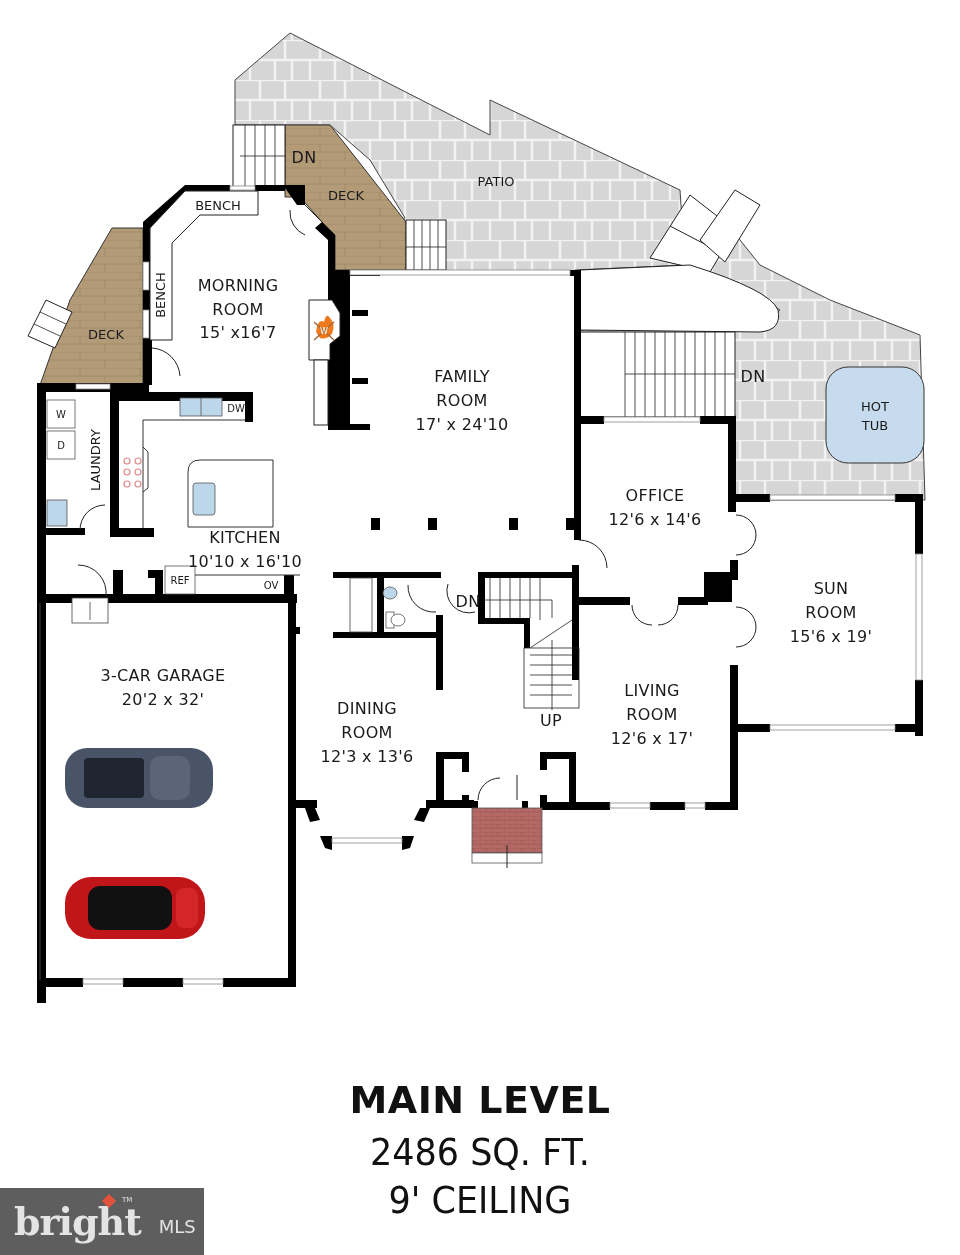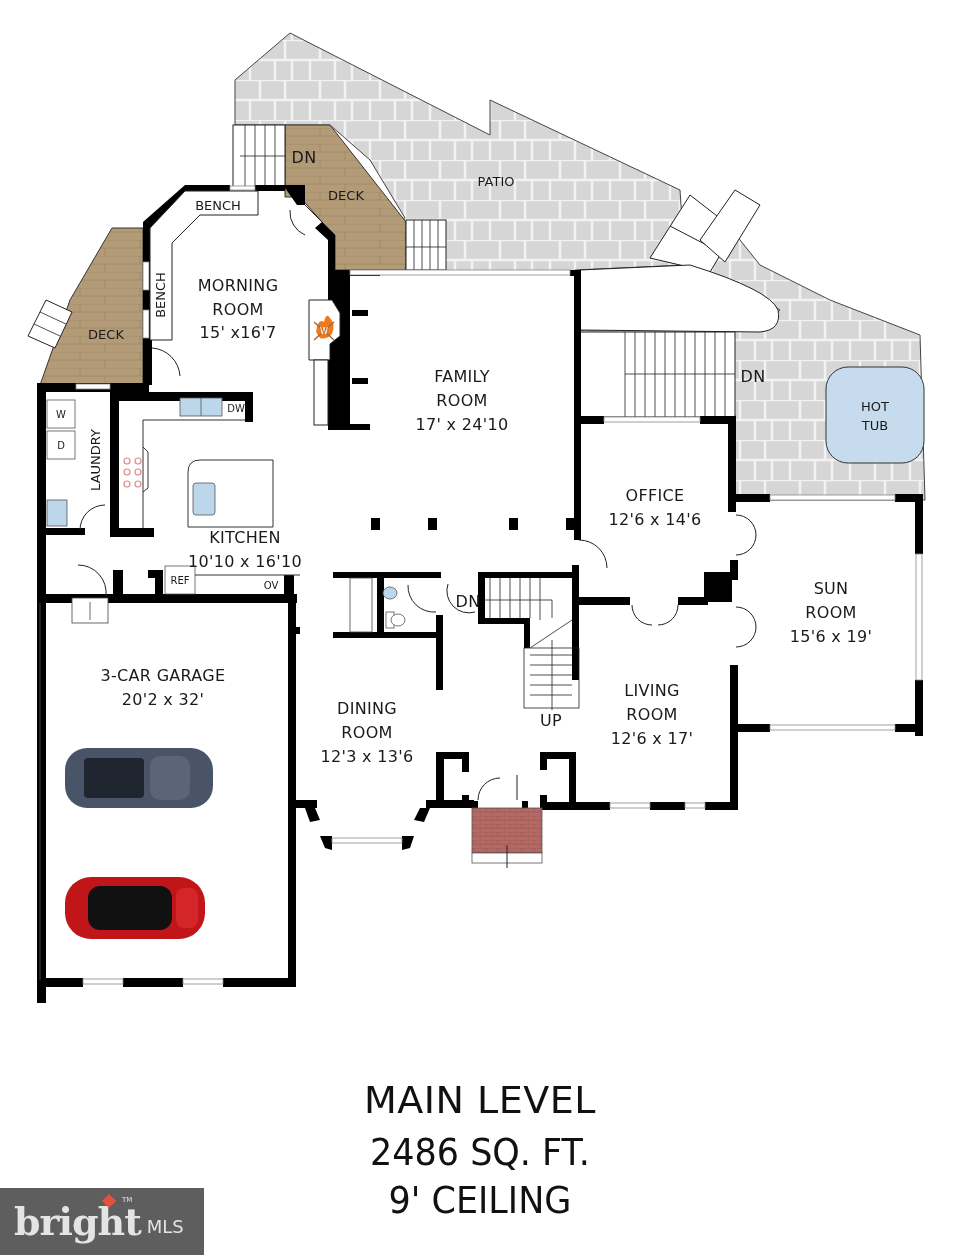--- a/index.html
+++ b/index.html
@@ -5,26 +5,26 @@
   html, body { margin: 0; padding: 0; background: #ffffff; }
   body { width: 960px; height: 1255px; position: relative; overflow: hidden; font-family: "DejaVu Sans", "Liberation Sans", sans-serif; }
   svg.plan { position: absolute; left: 0; top: 0; }
   .lbl { font-family: "DejaVu Sans", sans-serif; fill: #1a1a1a; font-size: 16px; text-anchor: middle; letter-spacing: 0.3px; }
   .lbl-sm { font-family: "DejaVu Sans", sans-serif; fill: #1a1a1a; font-size: 10px; text-anchor: middle; }
   .lbl-md { font-family: "DejaVu Sans", sans-serif; fill: #1a1a1a; font-size: 13px; text-anchor: middle; }
   .wall { fill: #000; }
   .thin { stroke: #222; stroke-width: 1; fill: none; }
   .win { fill: #fff; stroke: #888; stroke-width: 0.8; }
   .footer { position: absolute; left: 0; width: 960px; text-align: center; color: #111; }
-  .f-title { top: 1078px; font-size: 38px; font-weight: normal; font-family: "DejaVu Sans", sans-serif; letter-spacing: 0.5px; }
+  .f-title { top: 1078px; font-size: 38px; font-weight: bold; font-family: "DejaVu Sans", sans-serif; letter-spacing: 0.5px; }
   .f-sqft { top: 1130px; font-size: 38px; font-family: "DejaVu Sans", sans-serif; font-weight: normal; transform: scaleX(0.92); }
   .f-ceil { top: 1178px; font-size: 38px; font-family: "DejaVu Sans", sans-serif; transform: scaleX(0.92); }
   .logo { position: absolute; left: 0; top: 1188px; width: 204px; height: 67px; background: #5e5e5e; display: flex; align-items: center; }
   .logo-bright { color: #e4e4e4; font-family: "DejaVu Serif", serif; font-size: 38px; font-weight: bold; margin-left: 14px; letter-spacing: -1px; position: relative; }
-  .logo-mls { color: #e4e4e4; font-family: "DejaVu Sans", sans-serif; font-size: 18px; margin-left: 6px; margin-top: 10px; }
+  .logo-mls { color: #e4e4e4; font-family: "DejaVu Sans", sans-serif; font-size: 18px; margin-left: 18px; margin-top: 10px; }
   .logo-star { position: absolute; left: 104px; top: 8px; width: 10px; height: 10px; background: #e0533a; transform: rotate(45deg); }
   .logo-tm { position: absolute; left: 122px; top: 8px; font-size: 7px; color: #e4e4e4; font-family: "DejaVu Sans", sans-serif; }
 </style>
 </head>
 <body>
 
 <svg class="plan" width="960" height="1060" viewBox="0 0 960 1060" xmlns="http://www.w3.org/2000/svg">
   <defs>
     <pattern id="stone" width="60" height="40" patternUnits="userSpaceOnUse">
       <rect width="60" height="40" fill="#d6d6d6"></rect>

